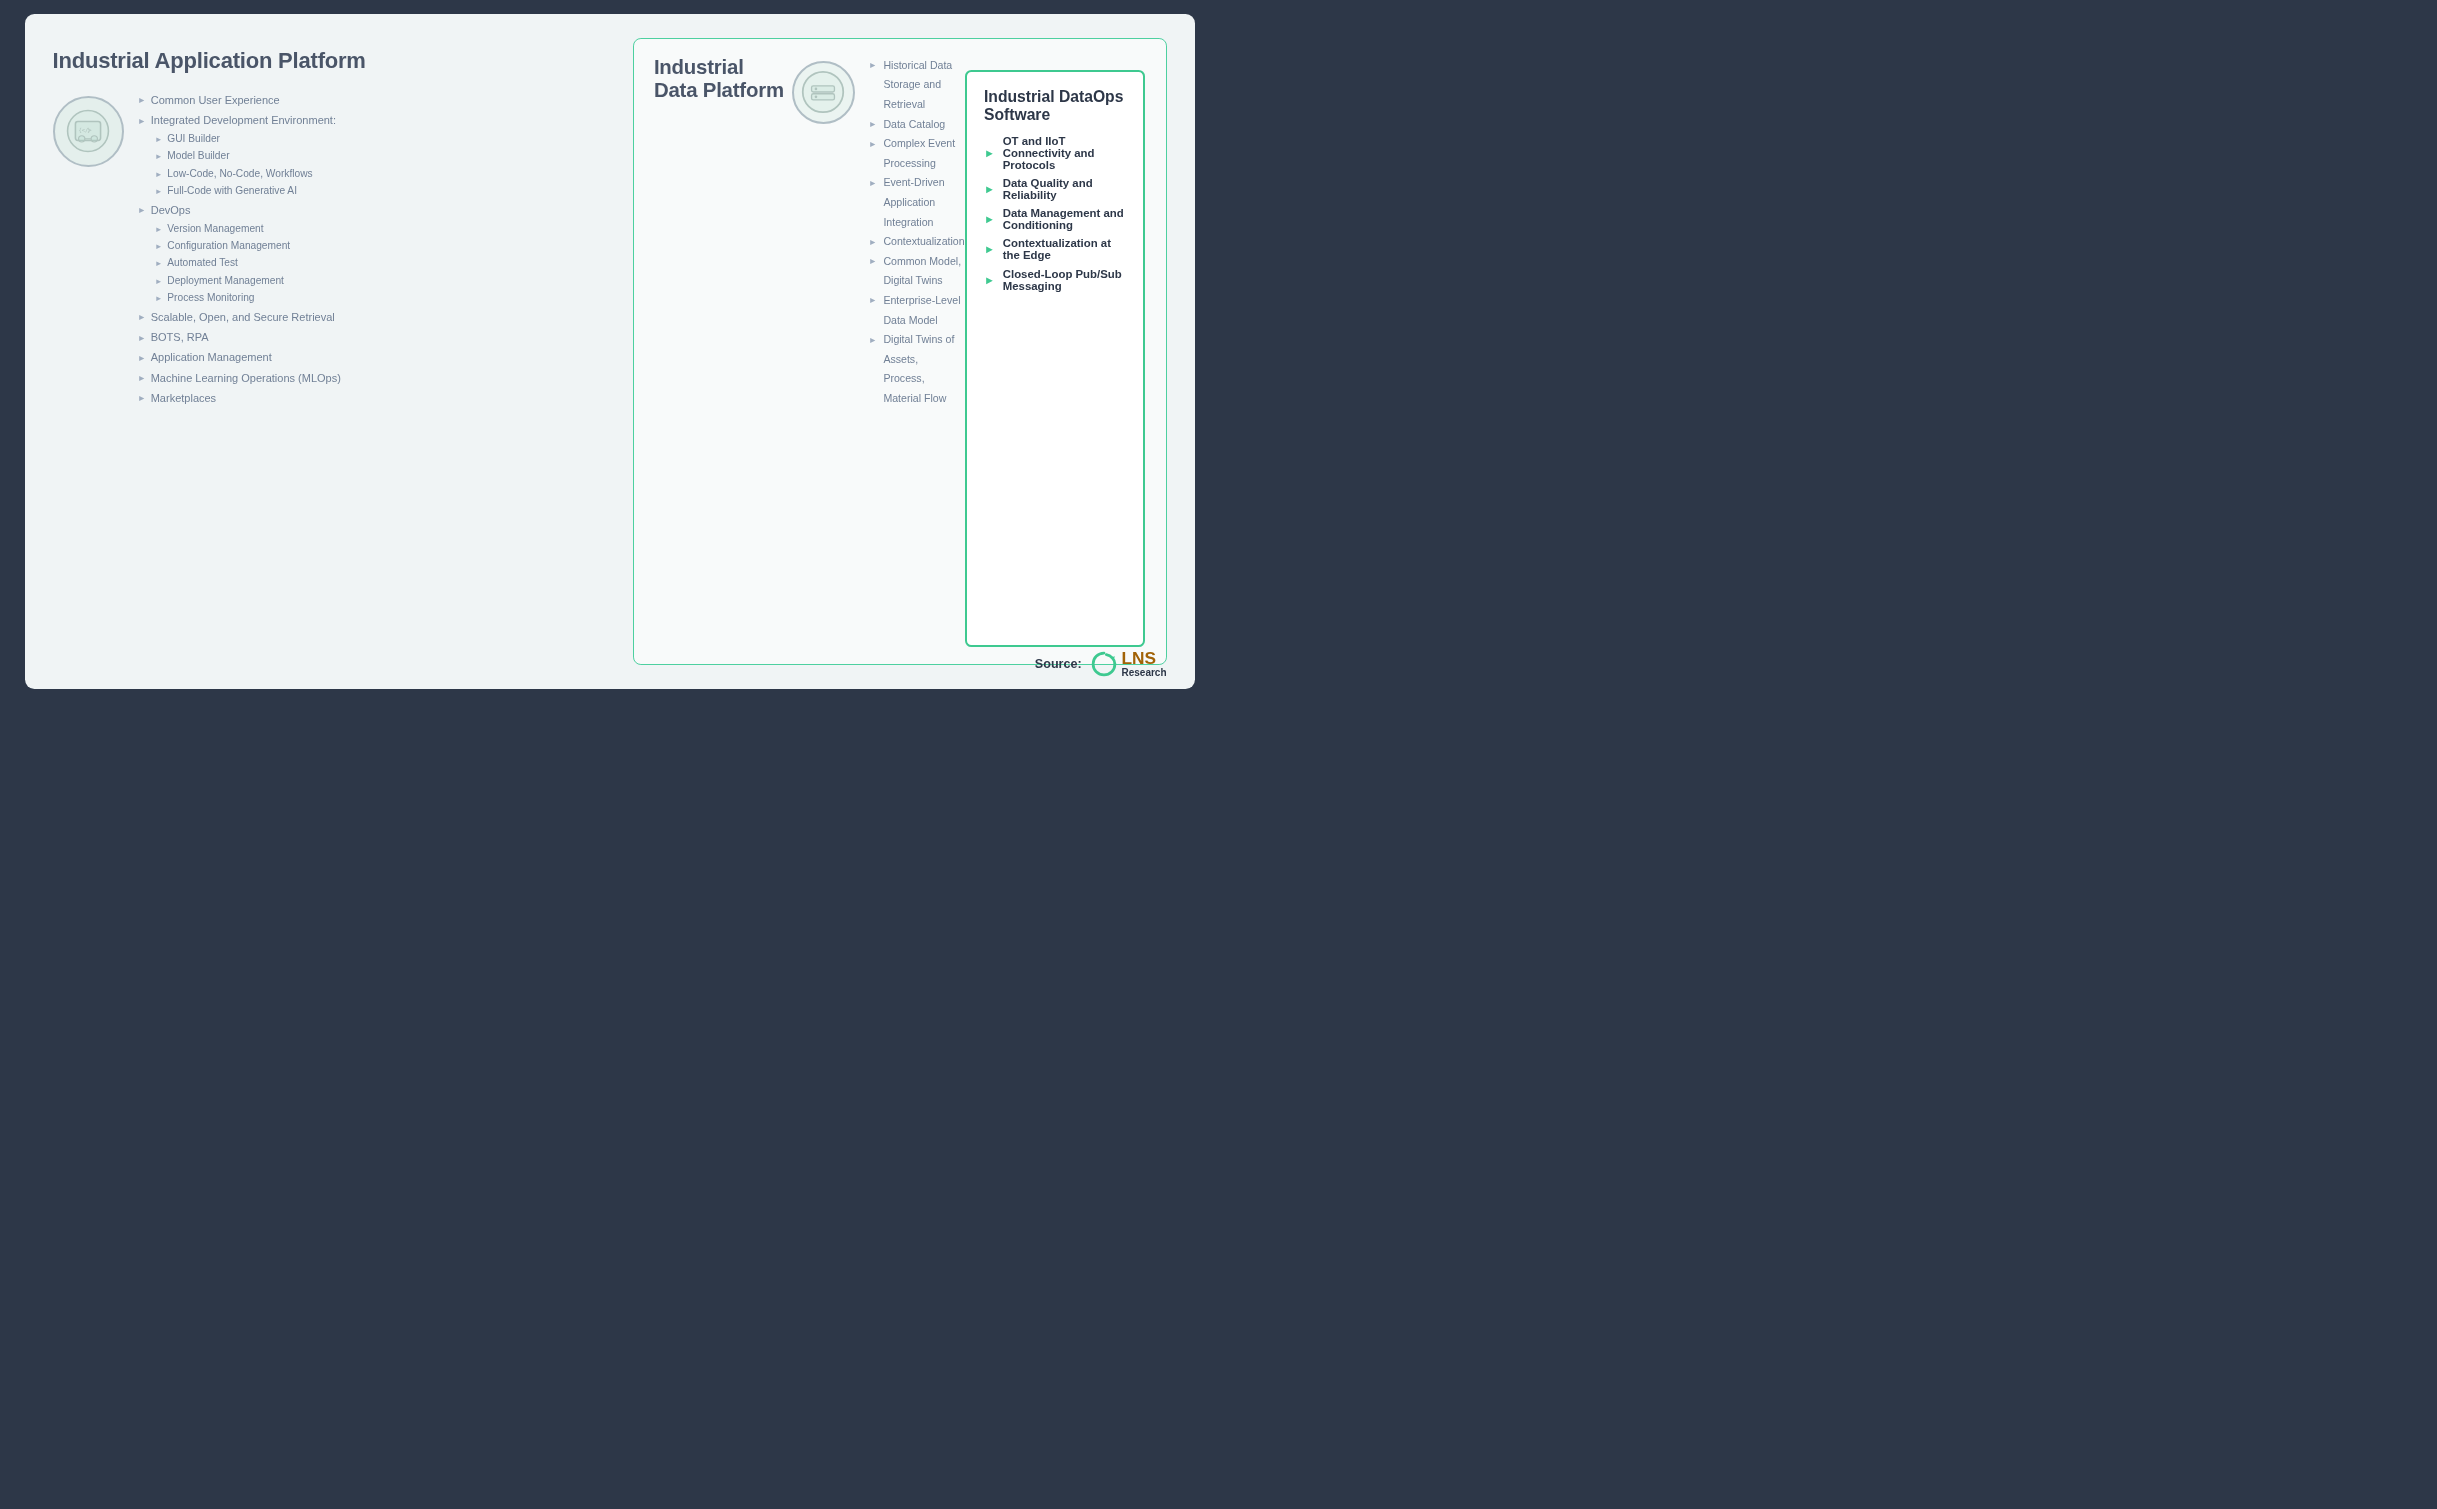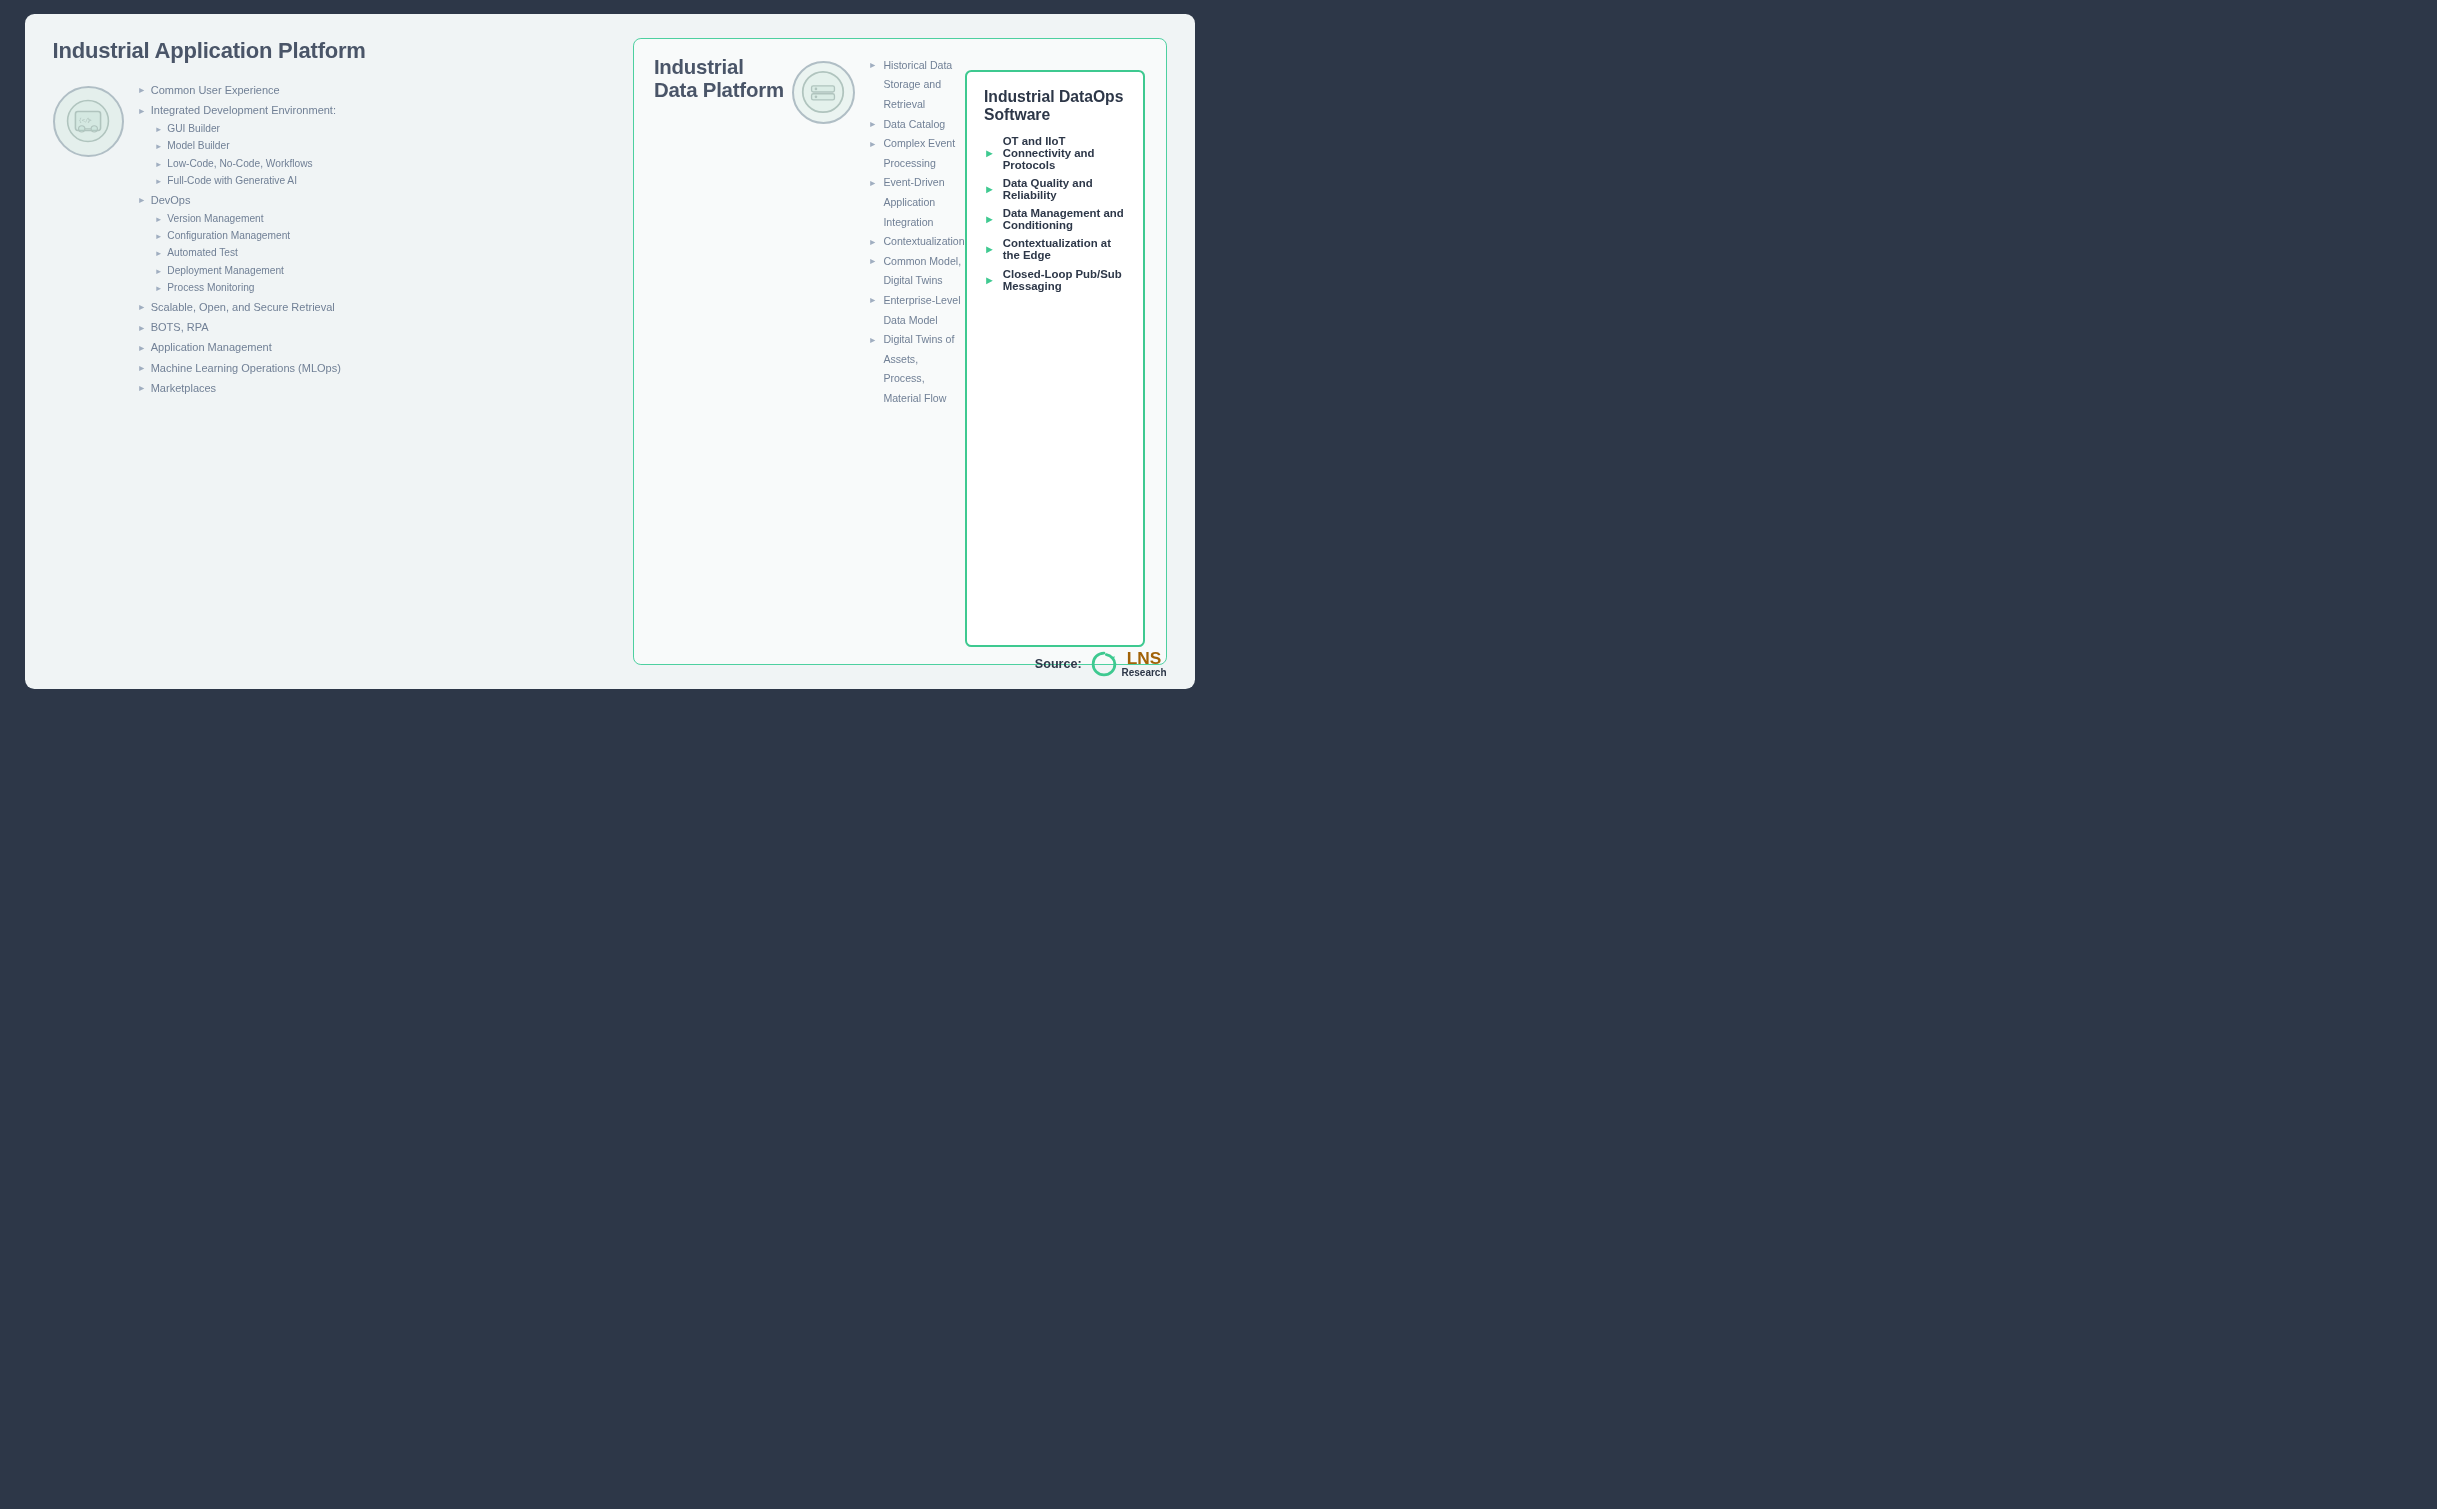--- a/index.html
+++ b/index.html
@@ -21,20 +21,21 @@
       display: flex;
       gap: 0;
       padding: 23.6px 28px 23.6px 28px;
       position: relative;
     }
 
     
     .left-panel {
       flex: 1;
       padding-right: 23px;
+      margin-top: 10px;
     }
 
     .panel-title {
       font-size: 22px;
       font-weight: 700;
       color: #4a5568;
       margin-bottom: 17.3px;
       letter-spacing: -0.2px;
     }
 
@@ -196,21 +197,20 @@
     }
 
     
     .footer {
       position: absolute;
       bottom: 11px;
       right: 28px;
       display: flex;
       align-items: center;
       gap: 7.9px;
-      text-align: center;
     }
 
     .footer-source {
       font-size: 12.6px;
       font-weight: 600;
       color: #2d3748;
     }
 
     .lns-logo {
       display: flex;

